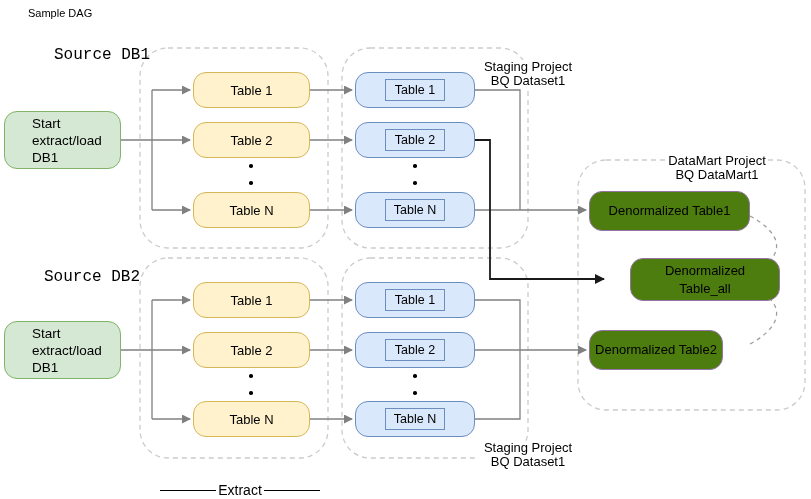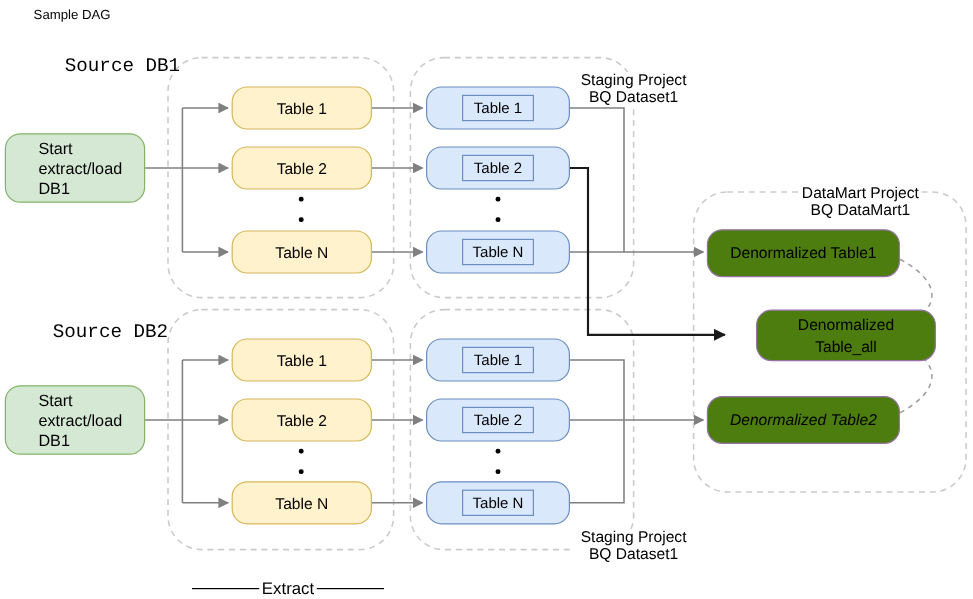--- a/index.html
+++ b/index.html
@@ -184,21 +184,21 @@
 
   <div class="node purple" style="left:589px;top:191px;width:161px;height:40px;">
       <span>Denormalized Table1</span>
     </div>
   <div class="node purple" style="left:609px;top:258px;width:150px;height:43px;margin-left:21px;">
     <div>
       <div>Denormalized</div>
       <div>Table_all</div>
     </div>
   </div>
-  <div class="node purple" style="left:589px;top:330px;width:161px;height:40px;font-style:italic;">
+  <div class="node purple" style="left:589px;top:330px;width:134px;height:40px;">
       <span>Denormalized Table2</span>
     </div>
 
   <div class="stage" style="left:160px;top:482px;width:160px;">
     <div class="rule"></div>
     <span class="stagetext">Extract</span>
     <div class="rule"></div>
   </div>
 
 </div>

